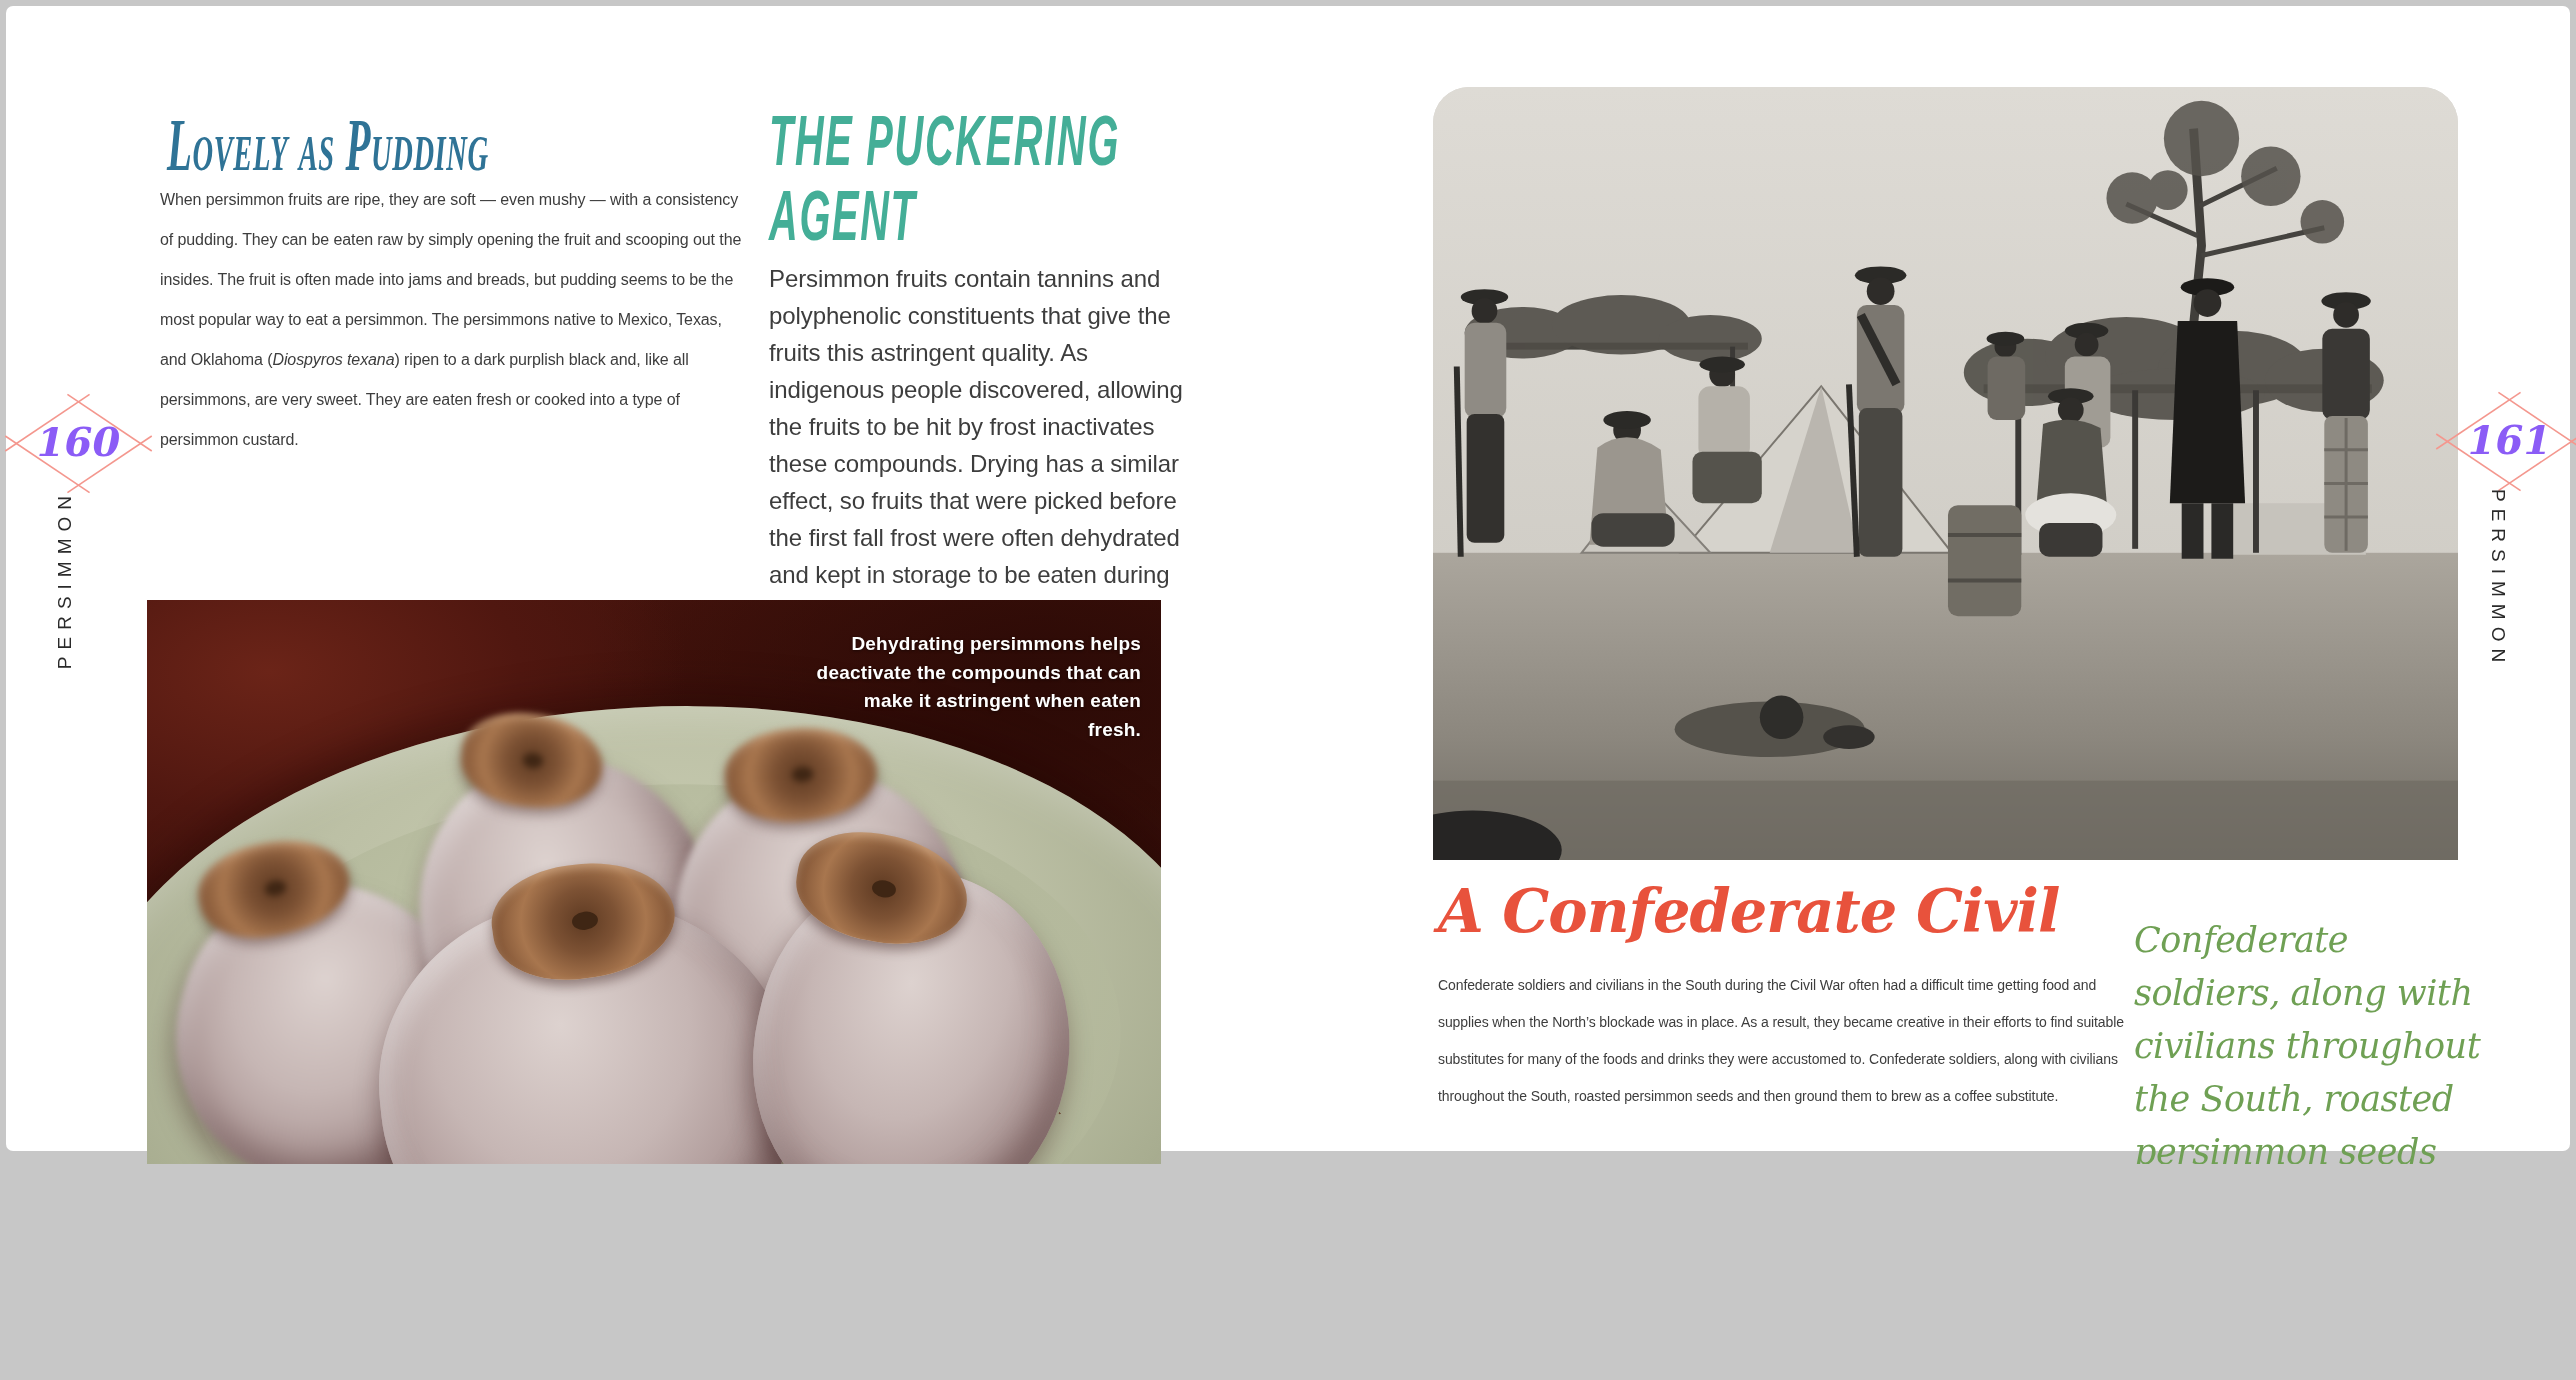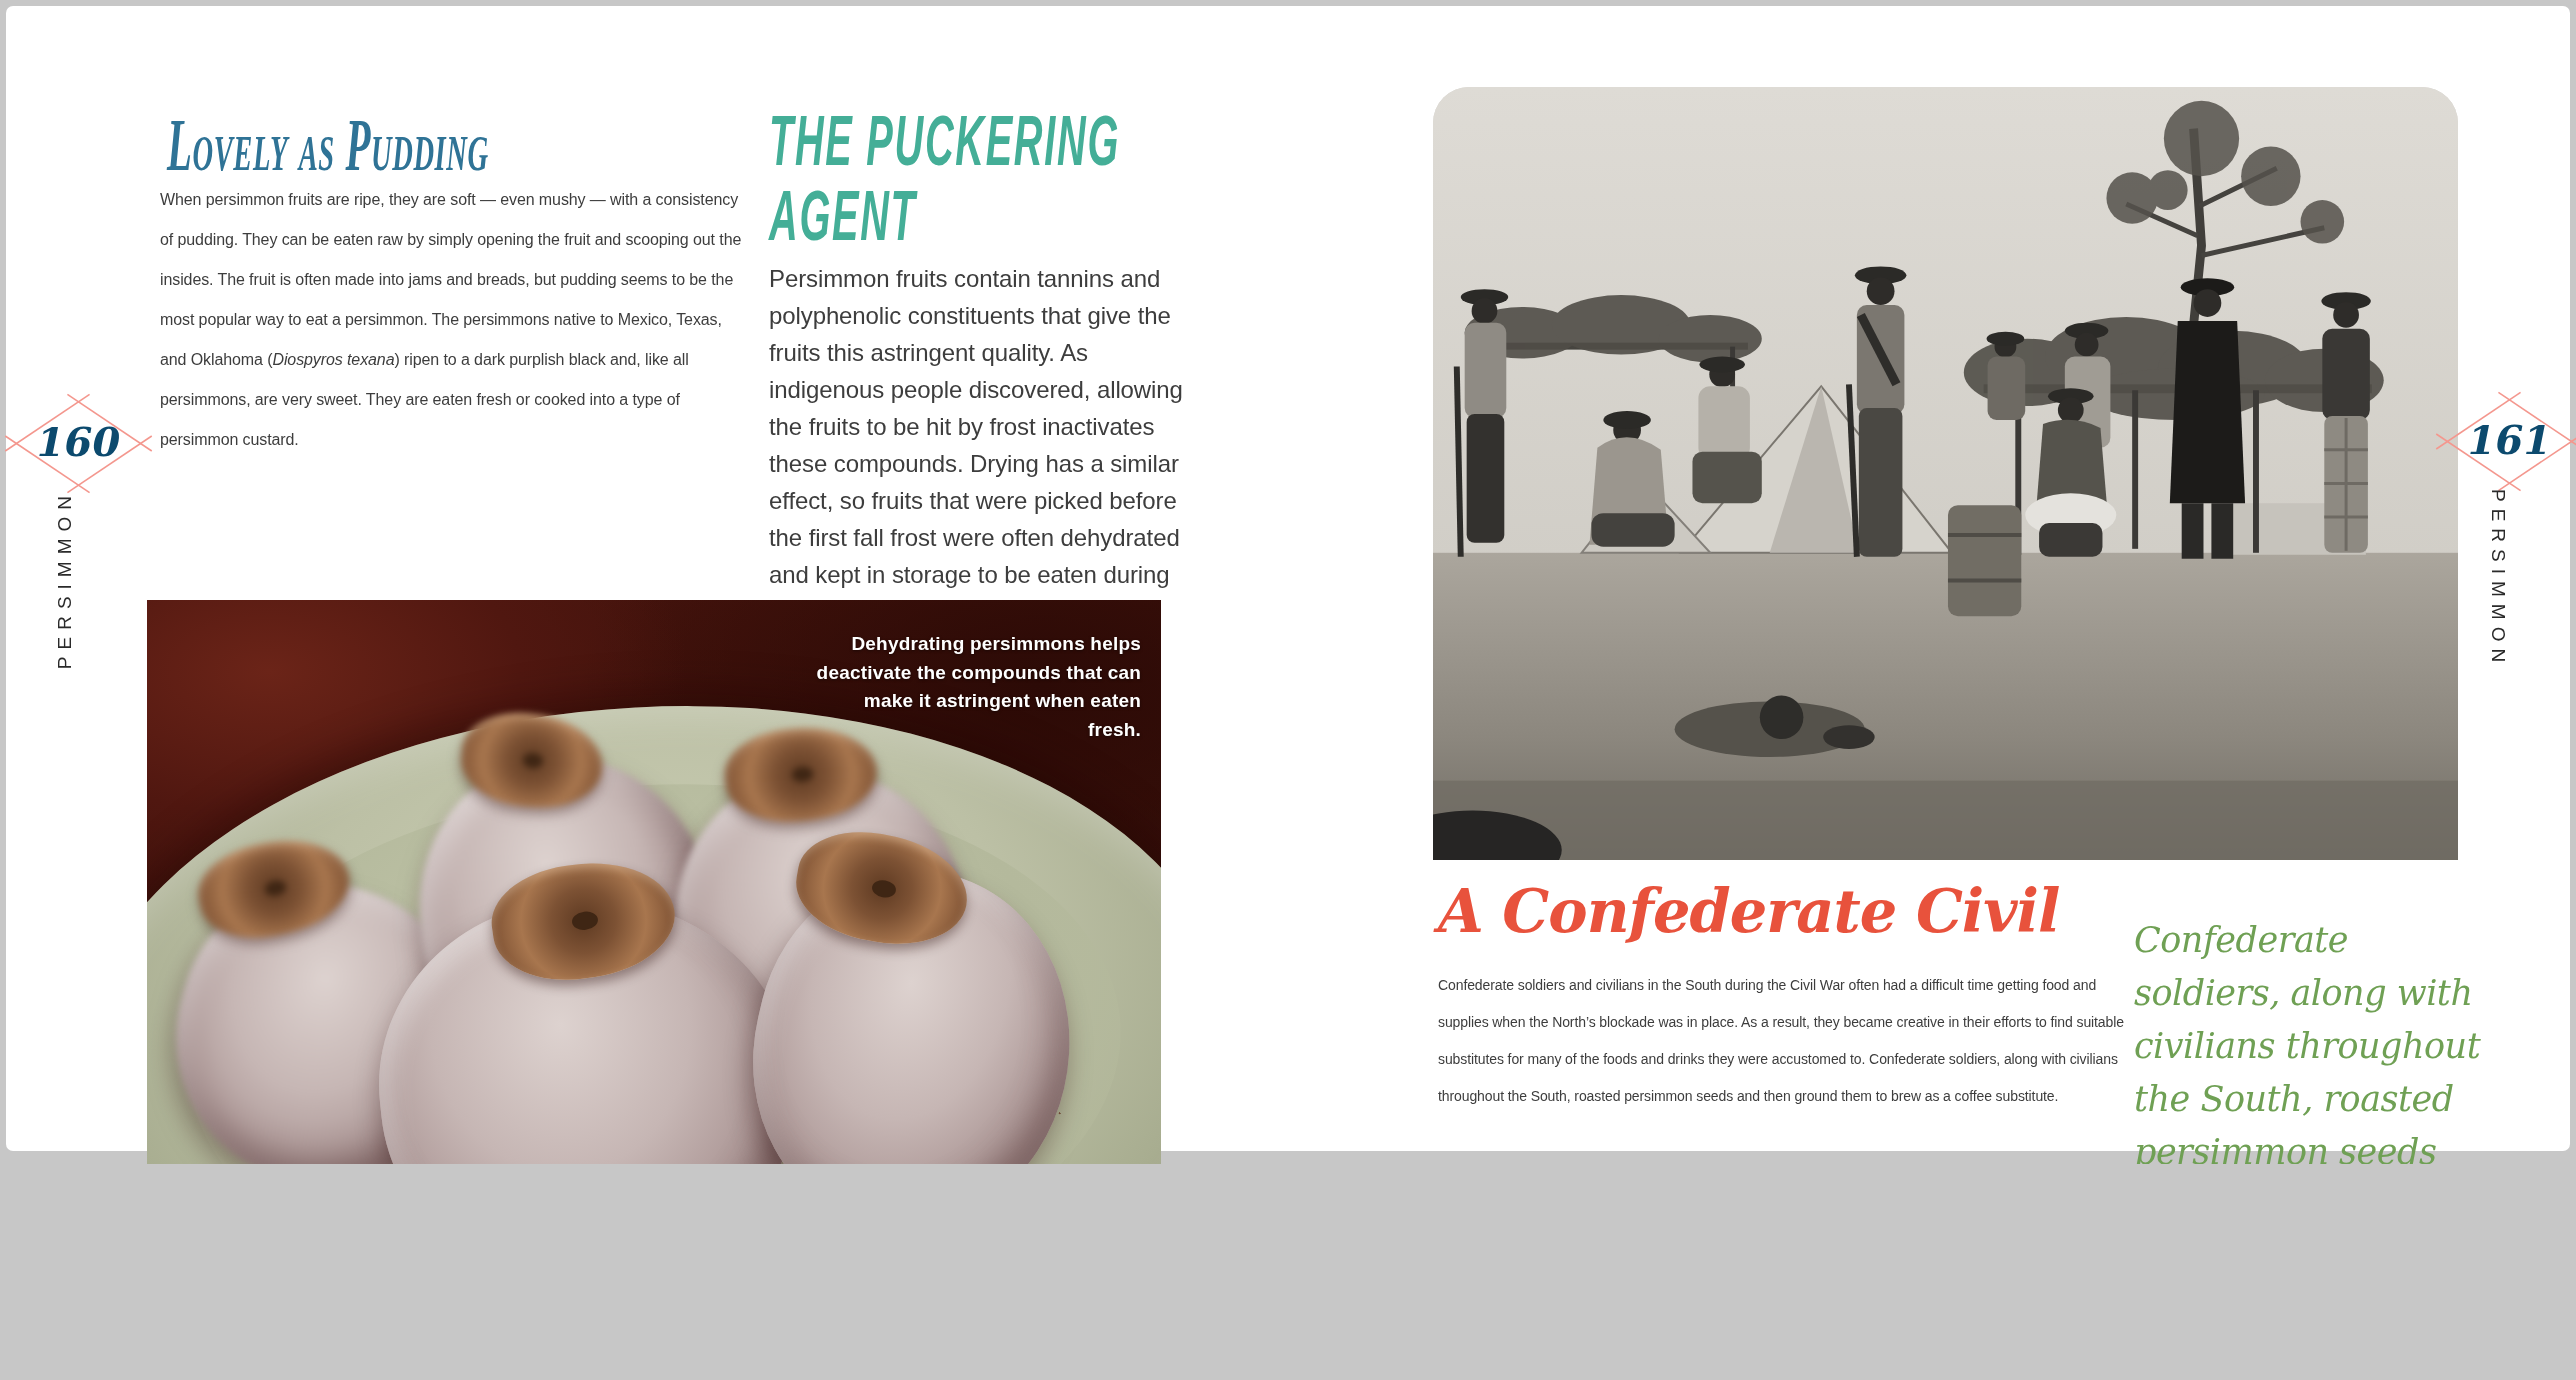--- a/index.html
+++ b/index.html
@@ -34,21 +34,21 @@
          font-size:35px;line-height:53px;color:#6fa054;letter-spacing:-0.5px;}
 
   
   .ornament{position:absolute;width:145px;height:95px;}
   .orn-left{left:0px;top:390px;}
   .orn-right{left:2431px;top:388px;}
   .ornament svg{position:absolute;left:0;top:0;width:100%;height:100%;overflow:visible;}
   .pagenum{position:absolute;left:0;top:0;width:100%;height:100%;display:flex;
            align-items:center;justify-content:center;
            font-family:"DejaVu Serif",serif;font-style:italic;font-weight:700;
-           font-size:40px;color:#0c4a6e;padding-bottom:4px;box-sizing:border-box;}
+           font-size:40px;color:#8b5cf6;padding-bottom:4px;box-sizing:border-box;}
 
   
   .vlabel{position:absolute;font-size:19px;font-weight:500;color:#2a2a2a;
           letter-spacing:7px;writing-mode:vertical-rl;}
   .vl-left{left:48px;top:483px;transform:rotate(180deg);}
   .vl-right{left:2481px;top:483px;}
 
   
   .photo-left{position:absolute;left:141px;top:594px;width:1014px;height:713px;overflow:hidden;
       background:

